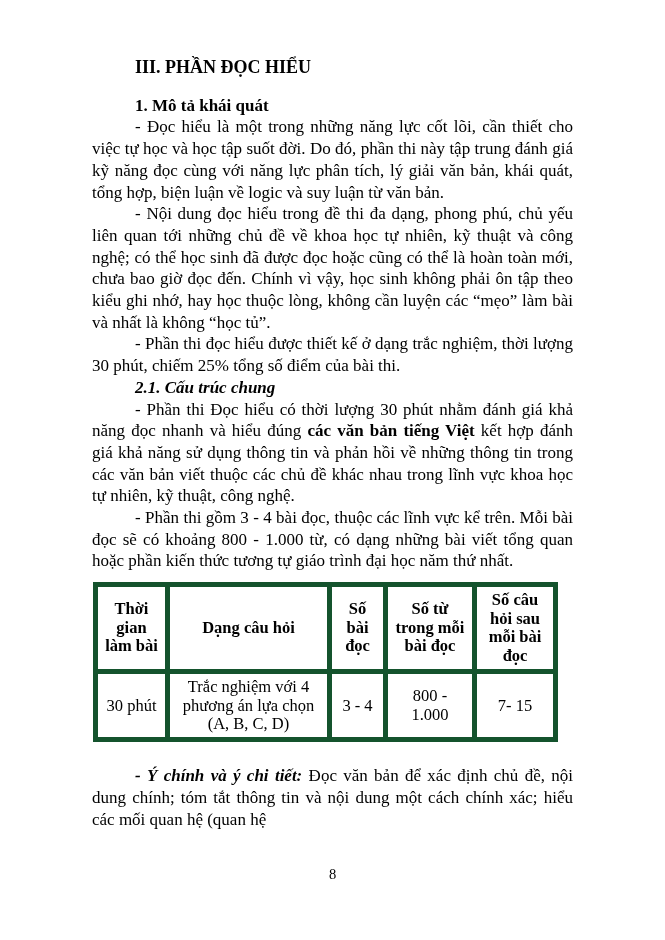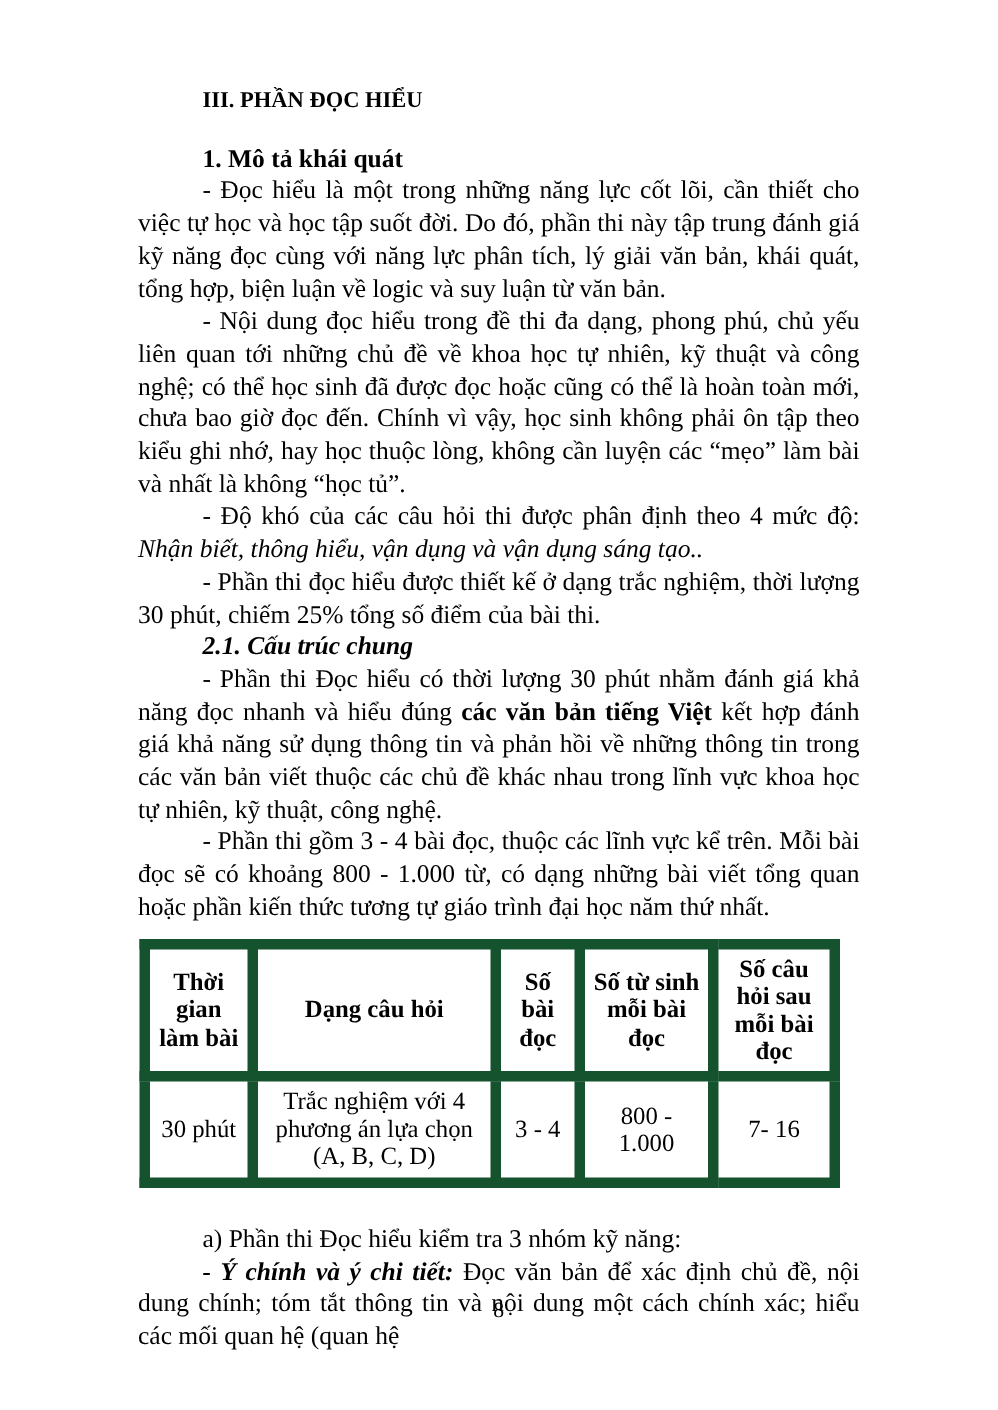--- a/index.html
+++ b/index.html
@@ -23,21 +23,21 @@
     width: 481px;
     font-size: 17px;
     line-height: 21.7px;
   }
   .content p {
     margin: 0;
     text-align: justify;
     text-indent: 43px;
   }
   h1.doc-title {
-    font-size: 15px;
+    font-size: 18px;
     line-height: 21.7px;
     margin: 0 0 16px 0;
     padding-left: 43px;
     font-weight: bold;
   }
   .h-bold {
     font-weight: bold;
     text-indent: 43px;
     margin: 0;
     text-align: left;
@@ -56,21 +56,21 @@
   table.spec-table {
     border-collapse: collapse;
     margin: 10px 0 23px 1px;
     table-layout: fixed;
     width: 460px;
     font-size: 16.5px;
     line-height: 1.12;
   }
   table.spec-table th,
   table.spec-table td {
-    border: 7px solid #14532d;
+    border: 5px solid #14532d;
     text-align: center;
     vertical-align: middle;
     padding: 4px 5px;
     text-indent: 0;
   }
   table.spec-table th { font-weight: bold; }
   .col-time  { width: 72px; }
   .col-type  { width: 162px; }
   .col-count { width: 56px; }
   .col-words { width: 89px; }
@@ -92,21 +92,20 @@
   <div class="content">
 
     <h1 class="doc-title">III. PHẦN ĐỌC HIỂU</h1>
 
     <p class="h-bold">1. Mô tả khái quát</p>
 
     <p>- Đọc hiểu là một trong những năng lực cốt lõi, cần thiết cho việc tự học và học tập suốt đời. Do đó, phần thi này tập trung đánh giá kỹ năng đọc cùng với năng lực phân tích, lý giải văn bản, khái quát, tổng hợp, biện luận về logic và suy luận từ văn bản.</p>
 
     <p>- Nội dung đọc hiểu trong đề thi đa dạng, phong phú, chủ yếu liên quan tới những chủ đề về khoa học tự nhiên, kỹ thuật và công nghệ; có thể học sinh đã được đọc hoặc cũng có thể là hoàn toàn mới, chưa bao giờ đọc đến. Chính vì vậy, học sinh không phải ôn tập theo kiểu ghi nhớ, hay học thuộc lòng, không cần luyện các “mẹo” làm bài và nhất là không “học tủ”.</p>
 
-    <p><span>- Độ khó của các câu hỏi thi được phân định theo 4 mức độ: </span><span class="italic">Nhận biết, thông hiểu, vận dụng và vận dụng sáng tạo..</span></p>
 
     <p>- Phần thi đọc hiểu được thiết kế ở dạng trắc nghiệm, thời lượng 30 phút, chiếm 25% tổng số điểm của bài thi.</p>
 
 
     <p class="h-bold-italic">2.1. Cấu trúc chung</p>
 
     <p><span>- Phần thi Đọc hiểu có thời lượng 30 phút nhằm đánh giá khả năng đọc nhanh và hiểu đúng </span><span class="bold">các văn bản tiếng Việt</span><span> kết hợp đánh giá khả năng sử dụng thông tin và phản hồi về những thông tin trong các văn bản viết thuộc các chủ đề khác nhau trong lĩnh vực khoa học tự nhiên, kỹ thuật, công nghệ.</span></p>
 
     <p>- Phần thi gồm 3 - 4 bài đọc, thuộc các lĩnh vực kể trên. Mỗi bài đọc sẽ có khoảng 800 - 1.000 từ, có dạng những bài viết tổng quan hoặc phần kiến thức tương tự giáo trình đại học năm thứ nhất.</p>
 
@@ -117,36 +116,35 @@
         <col class="col-type">
         <col class="col-count">
         <col class="col-words">
         <col class="col-q">
       </colgroup>
       <thead>
         <tr>
           <th>Thời gian làm bài</th>
           <th>Dạng câu hỏi</th>
           <th>Số bài đọc</th>
-          <th>Số từ sinh mỗi bài đọc</th>
+          <th>Số từ trong mỗi bài đọc</th>
           <th>Số câu hỏi sau mỗi bài đọc</th>
         </tr>
       </thead>
       <tbody>
         <tr>
           <td>30 phút</td>
           <td>Trắc nghiệm với 4 phương án lựa chọn (A, B, C, D)</td>
           <td>3 - 4</td>
           <td>800 - 1.000</td>
-          <td>7- 16</td>
+          <td>7- 15</td>
         </tr>
       </tbody>
     </table>
 
 
-    <p>a) Phần thi Đọc hiểu kiểm tra 3 nhóm kỹ năng:</p>
 
     <p><span class="bold-italic">- Ý chính và ý chi tiết:</span><span> Đọc văn bản để xác định chủ đề, nội dung chính; tóm tắt thông tin và nội dung một cách chính xác; hiểu các mối quan hệ (quan hệ</span></p>
 
   </div>
 
   <div class="page-number">8</div>
 </div>
 
 </body></html>

